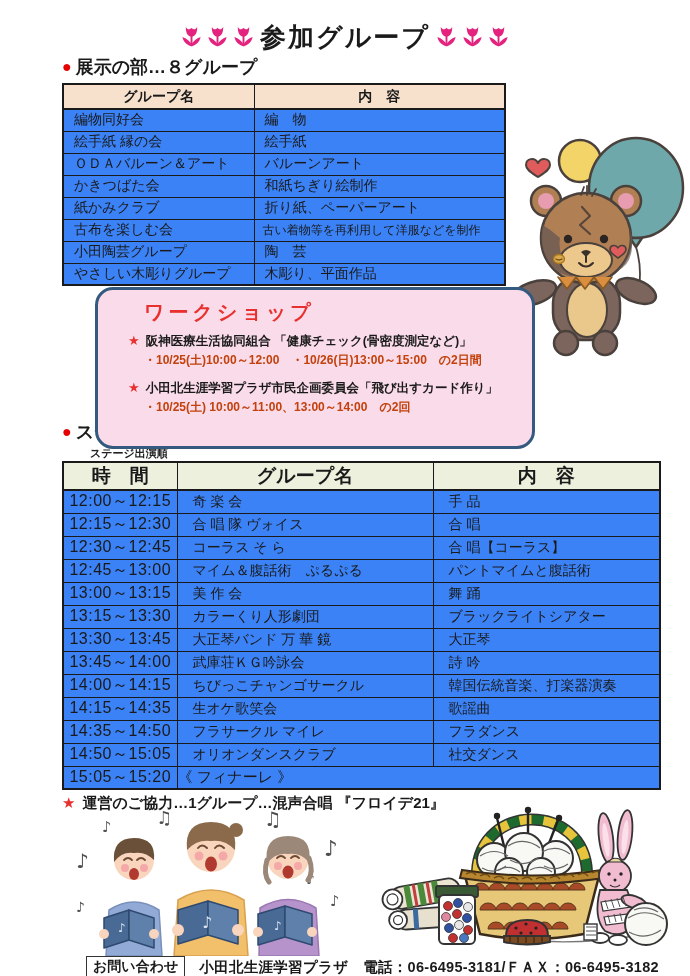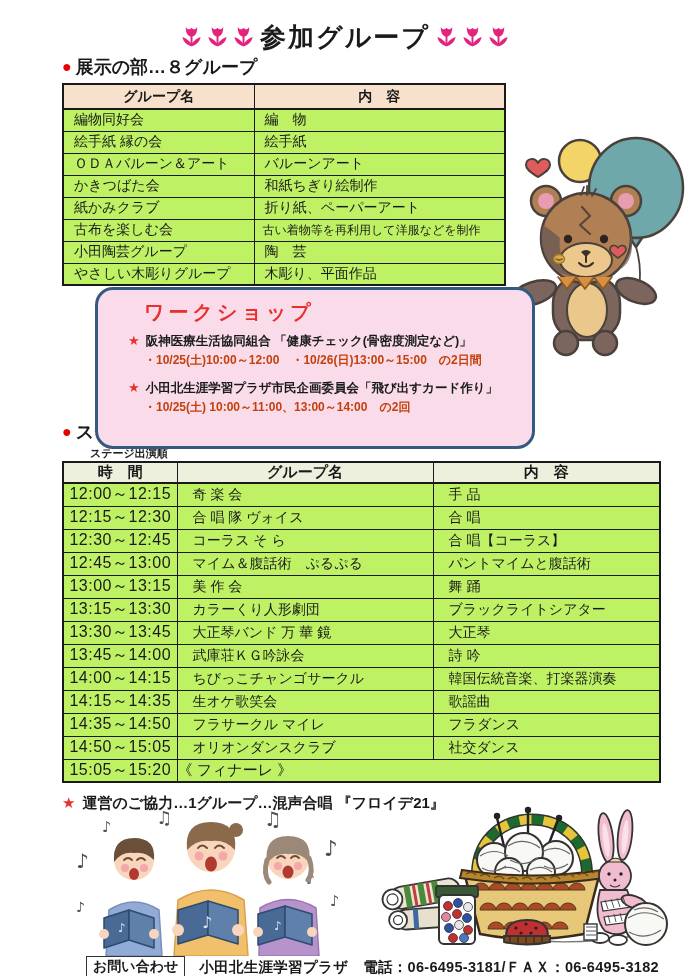--- a/index.html
+++ b/index.html
@@ -11,29 +11,29 @@
   .title-row { position:absolute; top:20px; left:0; width:100%; display:flex; justify-content:center; align-items:center; gap:3px; }
   .title-text { font-size:26px; font-weight:bold; letter-spacing:2px; margin:0 2px; }
   .tulip { width:23px; height:25px; display:inline-block; }
 
   
   .sec-head { position:absolute; font-size:18px; font-weight:bold; display:flex; align-items:center; gap:4px; }
   .sec-head .bullet { color:#e60000; font-size:16px; line-height:1; }
   .sub-label { position:absolute; font-size:11px; font-weight:bold; color:#222; }
 
   
-  table { border-collapse:collapse; table-layout:fixed; background:#bef264; }
+  table { border-collapse:collapse; table-layout:fixed; background:#3b82f6; }
   .ex-table { position:absolute; left:62px; top:83px; width:444px; border:2.5px solid #1a1a1a; }
   .ex-table th { background:#f7e1cd; font-size:14px; font-weight:bold; height:25px; border:1.5px solid #1a1a1a; border-bottom:2px solid #1a1a1a; }
   .ex-table td { font-size:14px; height:22px; border:1.5px solid #1a1a1a; padding:0 0 0 10px; white-space:nowrap; overflow:hidden; }
   .ex-table col.c1 { width:191px; }
   .ex-table td.small { font-size:12px;padding-left:8px; }
 
   .st-table { position:absolute; left:62px; top:461px; width:599px; border:2.5px solid #1a1a1a; }
-  .st-table th { background:#eef0de; font-size:15px; font-weight:bold; height:20px; border:1.5px solid #1a1a1a; border-bottom:2px solid #1a1a1a; }
+  .st-table th { background:#eef0de; font-size:19px; font-weight:bold; height:20px; border:1.5px solid #1a1a1a; border-bottom:2px solid #1a1a1a; }
   .st-table td { font-size:14px; height:23px; border:1.5px solid #1a1a1a; padding:0 0 0 15px; white-space:nowrap; overflow:hidden; }
   .st-table td.time { font-size:16px; text-align:center; padding:0; font-weight:500; letter-spacing:0.5px; }
   .st-table col.c1 { width:114px; } .st-table col.c2 { width:256px; }
   .st-table td.finale { text-align:left; padding:0; font-size:15px; }
 
   
   .workshop { position:absolute; left:95px; top:287px; width:440px; height:162px; background:#fadbe9; border:3px solid #345a80; border-radius:18px; z-index:2; }
   .ws-title { margin:9px 0 0 46px; font-size:20px; font-weight:bold; color:#e8312e; letter-spacing:4px; }
   .ws-item { margin:7px 0 0 30px; font-size:12.5px; font-weight:bold; color:#1a1a1a; display:flex; gap:6px; align-items:baseline; }
   .ws-item .star { color:#e8312e; font-size:13px; }

